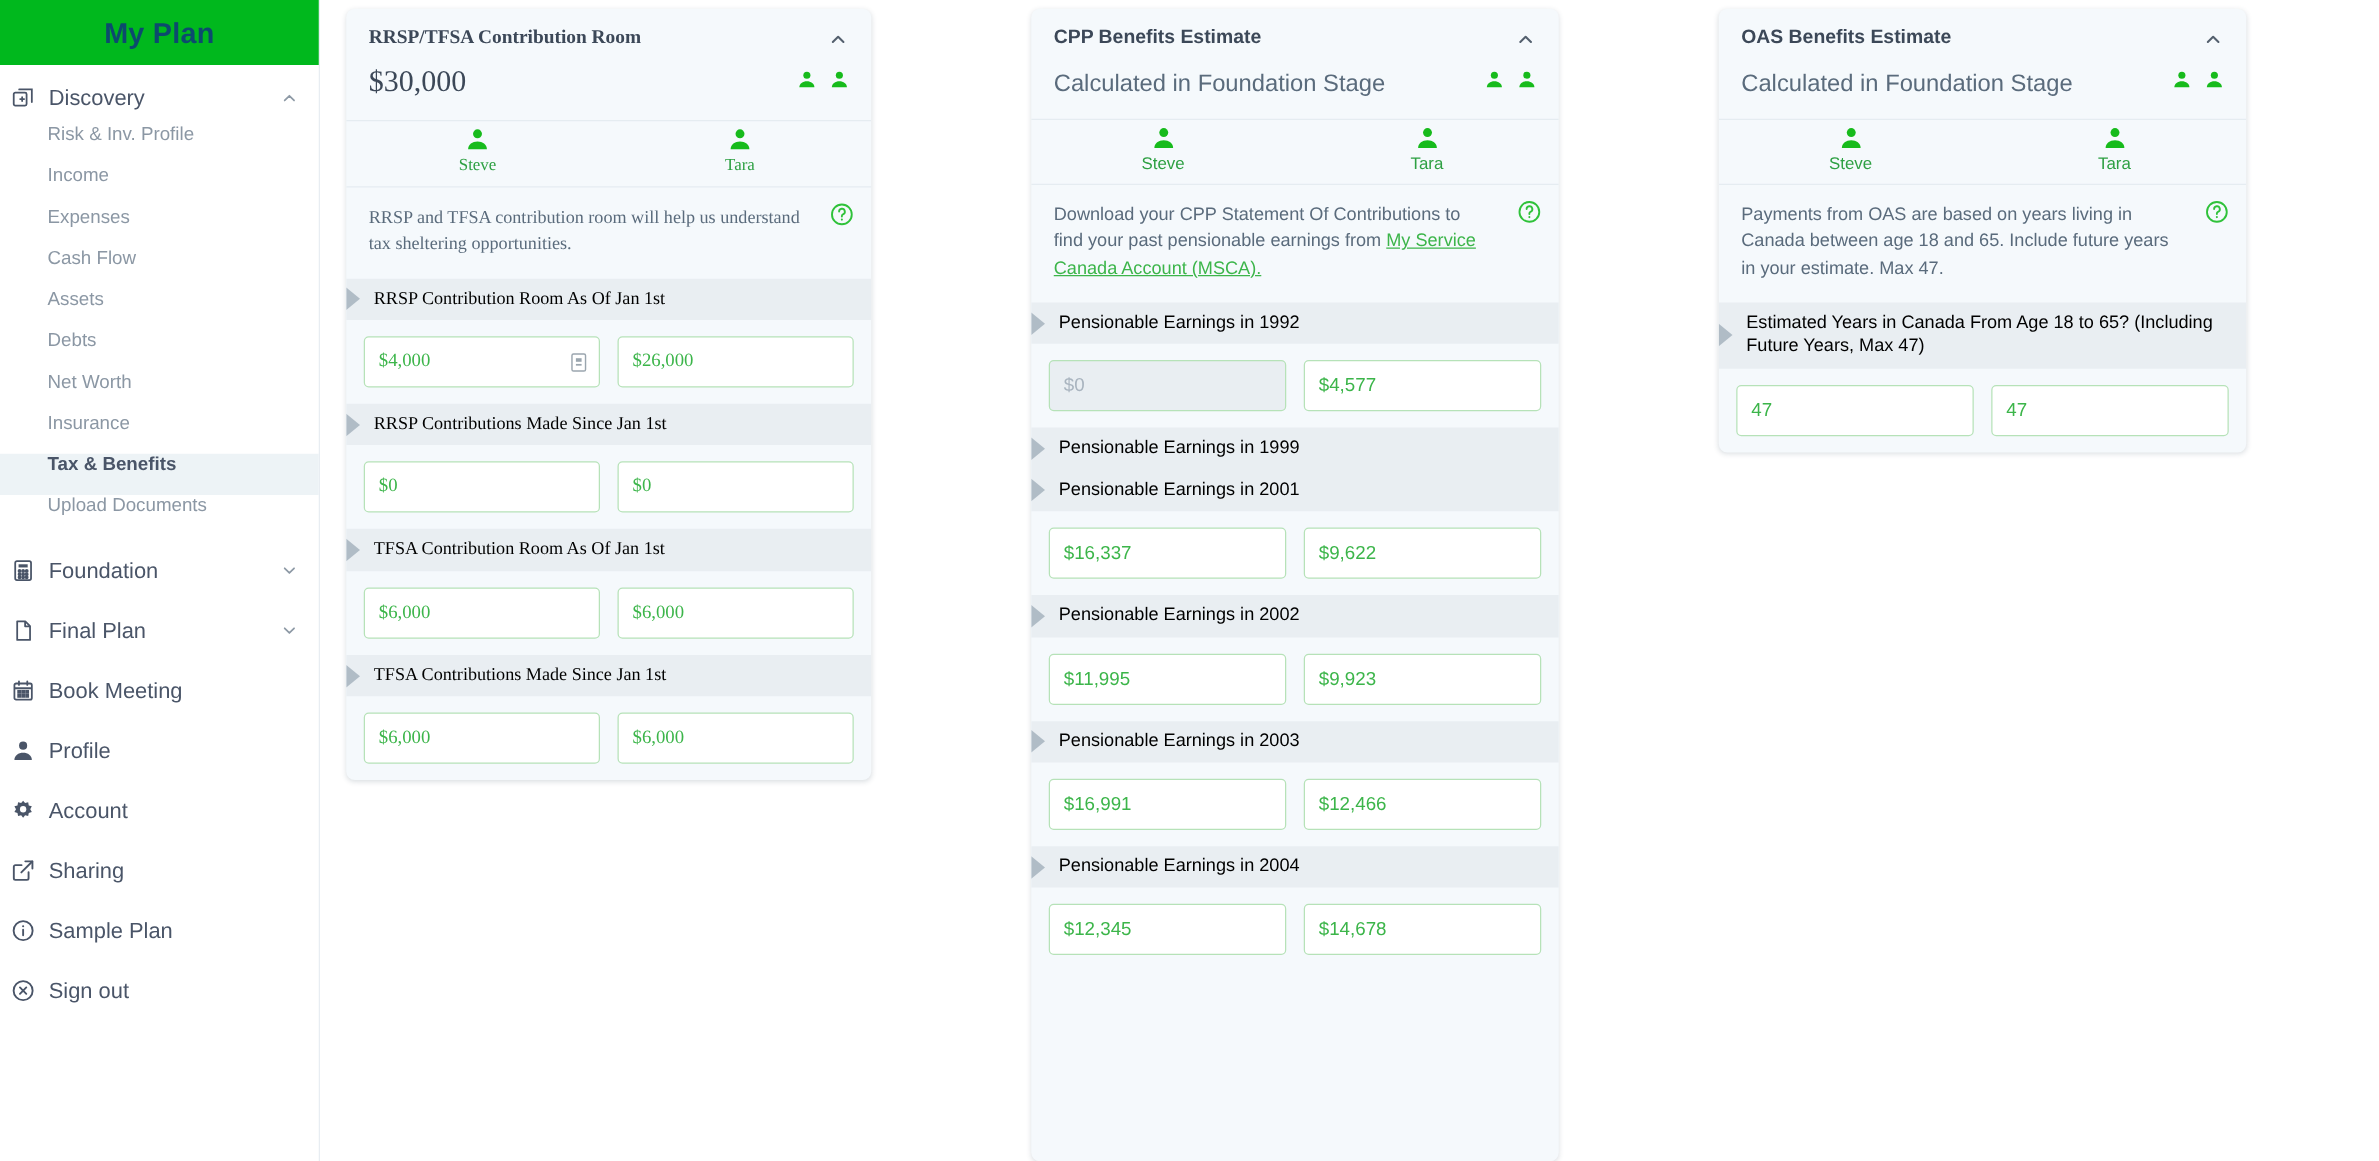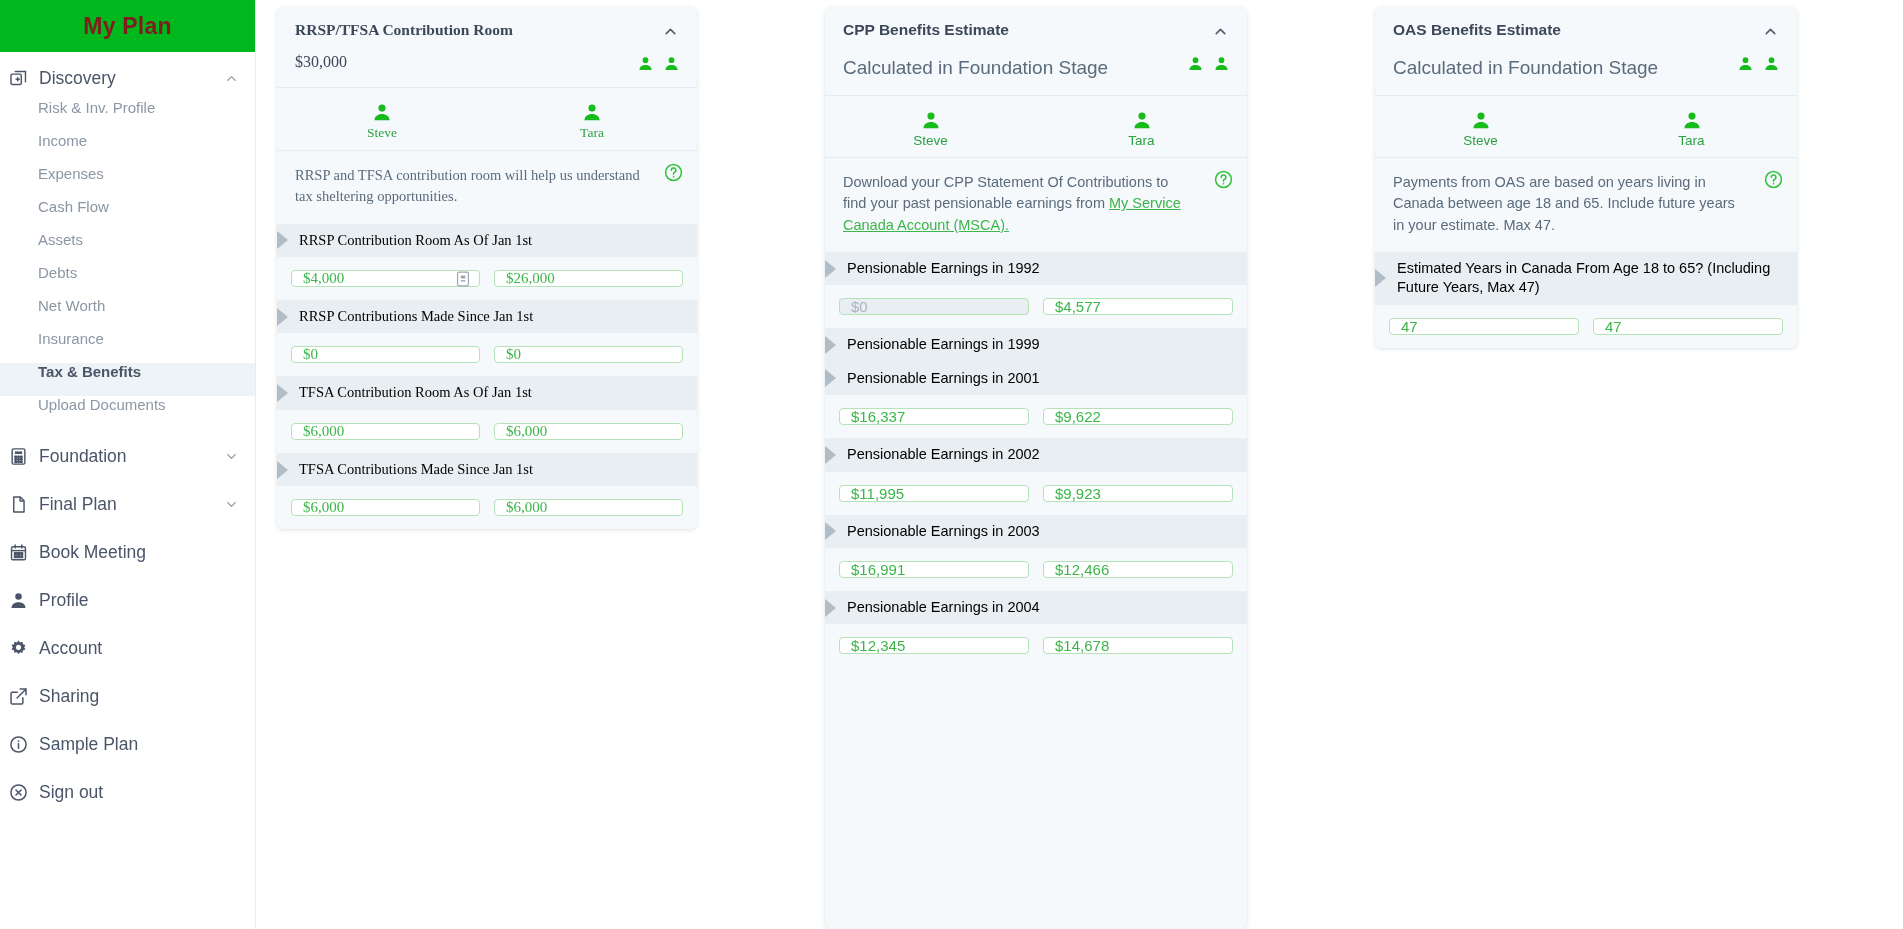--- a/index.html
+++ b/index.html
@@ -17,21 +17,21 @@
     width: 256px; height: 929px;
     background: #ffffff;
     border-right: 1px solid #e8edf2;
   }
   .brand {
     height: 52px;
     background: #00b81d;
     display: flex; align-items: center; justify-content: center;
   }
   .brand-title {
-    color: #7f1d1d; font-size: 23px; font-weight: bold; letter-spacing: .2px;
+    color: #0c4a6e; font-size: 23px; font-weight: bold; letter-spacing: .2px;
   }
   .nav { padding-top: 6px; }
   .nav-group {
     display: flex; align-items: center;
     height: 41px; padding: 0 16px 0 9px;
     color: #4a5568; font-size: 17.5px;
     cursor: pointer;
   }
   .nav-group .gicon { width: 30px; flex: 0 0 30px; display:flex; align-items:center; }
   .nav-group .glabel { flex: 1 1 auto; }
@@ -56,27 +56,27 @@
   }
   #card-rrsp { left: 277px; top: 7px;  width: 420px; font-family: Liberation Serif, serif; }
   #card-cpp  { left: 825px; top: 7px;  width: 422px; height: 922px; }
   #card-oas  { left: 1375px; top: 7px; width: 422px; }
 
   .card-head { padding: 14px 18px 16px 18px; position: relative; }
   .card-title { font-size: 15.5px; font-weight: bold; color: #3c4858; }
   .card-sub {
     margin-top: 18px; font-size: 19px; color: #5a6b7c;
   }
-  .card-sub.big { font-size: 16px; color: #3c4858; margin-top: 14px; }
+  .card-sub.big { font-size: 24px; color: #3c4858; margin-top: 14px; }
   .head-chevron { position: absolute; right: 18px; top: 16px; cursor: pointer; }
   .head-people { position: absolute; right: 17px; top: 48px; display: flex; gap: 9px; }
 
   .owner-bar {
     border-top: 1px solid #e5ecf1; border-bottom: 1px solid #e5ecf1;
-    display: flex; padding: 14px 0 9px 0;
+    display: flex; padding: 4px 0 9px 0;
   }
   .owner { flex: 1 1 0; display: flex; flex-direction: column; align-items: center; cursor: pointer; }
   .owner-name { font-size: 13.5px; color: #2ea043; margin-top: 1px; }
 
   .card-desc {
     position: relative;
     padding: 14px 52px 16px 18px;
     font-size: 14.5px; line-height: 1.47; color: #5a6b7c;
   }
   .help-icon { position: absolute; right: 14px; top: 12px; cursor: pointer; }
@@ -90,21 +90,21 @@
   }
   .field-label::before {
     content: ""; position: absolute; left: 0; top: 50%;
     transform: translateY(-50%);
     border-style: solid; border-width: 9px 0 9px 11px;
     border-color: transparent transparent transparent #b0bcc6;
   }
   .field-row { display: flex; gap: 14px; padding: 13px 14px 13px 14px; }
   .inp {
     position: relative;
-    flex: 1 1 0; height: 17px;
+    flex: 1 1 0; height: 41px;
     background: #ffffff; border: 1px solid #b6e2b8; border-radius: 4px;
     display: flex; align-items: center;
     padding: 0 11px;
     font-size: 15px; color: #3cb54a;
     cursor: text;
   }
   .inp.disabled { background: #e9eef2; color: #a9b4bf; }
   .inp .inline-icon { position: absolute; right: 9px; top: 50%; transform: translateY(-50%); }
 </style>
 </head>

